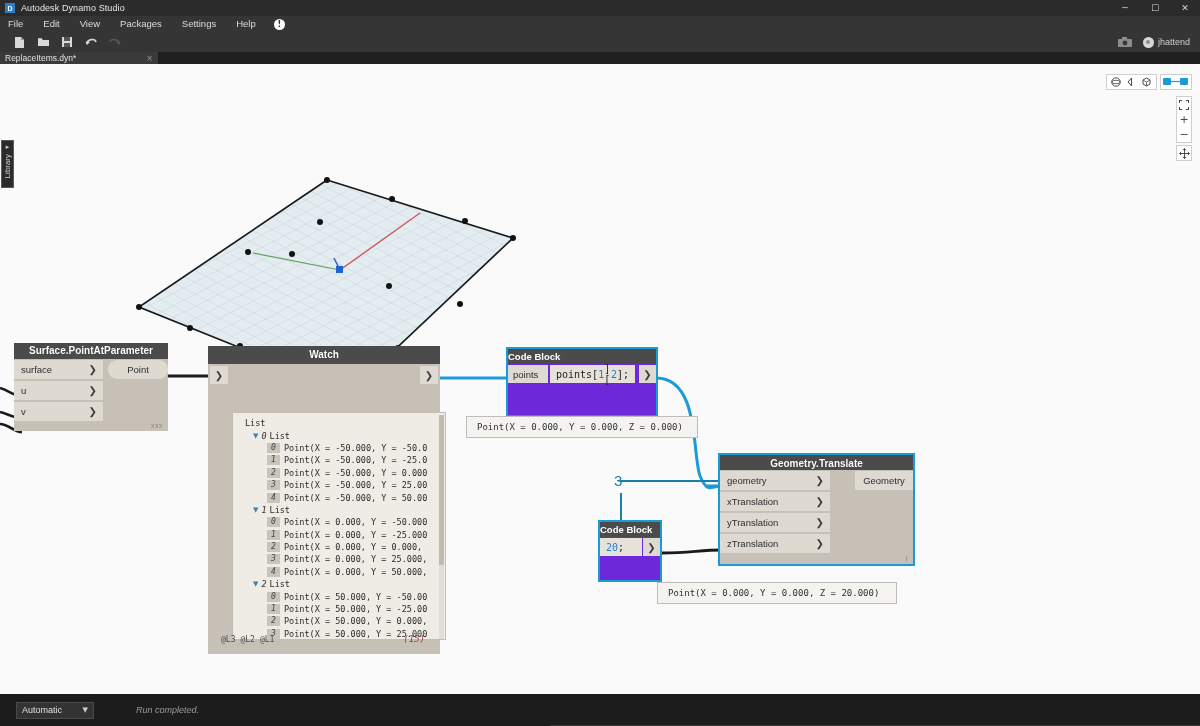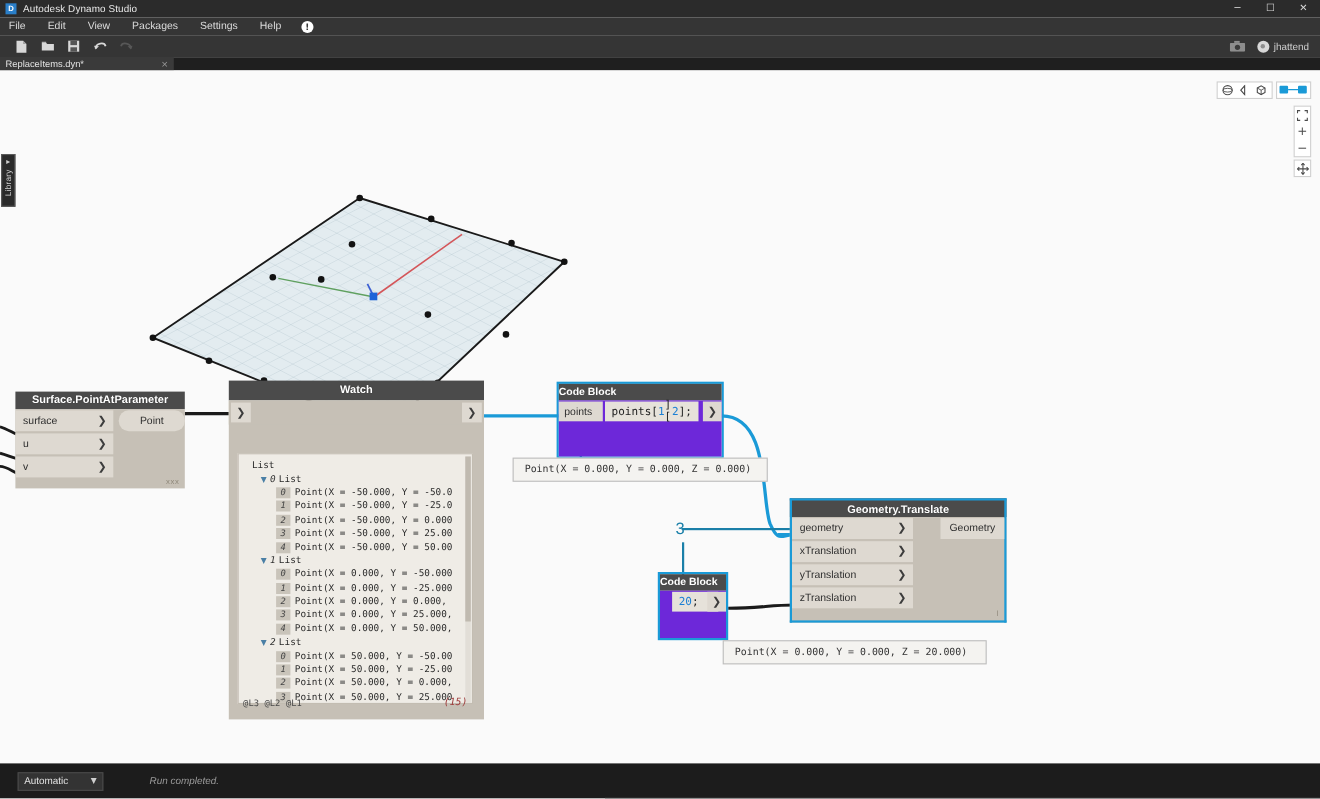--- a/index.html
+++ b/index.html
@@ -143,21 +143,21 @@
   }
 
   
   .watch-io { position: relative; height: 22px; background: #c6c0b6; }
   .watch-port {
     position: absolute; top: 2px; width: 18px; height: 18px; background: #ded9d1;
     font-size: 10px; color: #3c3c3c; display: flex; align-items: center; justify-content: center;
     font-family: "DejaVu Sans", sans-serif; font-weight: bold;
   }
   .watch-list {
-    position: absolute; left: 8px; top: 48px; width: 214px; height: 228px;
+    position: absolute; left: 24px; top: 48px; width: 214px; height: 228px;
     background: #efece6; border: 1px solid #c3bdb2;
     font-family: "DejaVu Sans Mono", monospace; font-size: 8.5px; color: #2a2a2a;
     overflow: hidden; padding: 4px 0 0 0;
   }
   .wl-row { height: 12.4px; white-space: nowrap; display: flex; align-items: center; }
   .wl-root { padding-left: 12px; font-style: normal; }
   .wl-sub { padding-left: 20px; display: flex; align-items: center; gap: 3px; }
   .wl-item { padding-left: 34px; display: flex; align-items: center; gap: 4px; }
   .caret { color: #4a7fa5; font-size: 7px; font-family: "DejaVu Sans", sans-serif; }
   .idxbadge {
@@ -414,21 +414,21 @@
       <path d="M707 422 C712 422, 716 422, 722 422" stroke="#1a9ad7" stroke-width="3" fill="none"></path>
     </svg>
 
     <div class="callout" style="left:521px; top:313px;">2</div>
     <div class="callout-line" style="left:527px; top:334px; width:2px; height:20px;"></div>
 
     <div class="callout" style="left:614px; top:408px;">3</div>
     <div class="callout-line" style="left:620px; top:429px; width:2px; height:32px;"></div>
     <div class="callout-line" style="left:620px; top:416px; width:104px; height:2px;"></div>
 
-    <div class="node" style="left:14px; top:292px; width:154px;">
+    <div class="node" style="left:14px; top:279px; width:154px;">
       <div class="node-header">Surface.PointAtParameter</div>
       <div class="node-body" style="height:72px;">
         <div class="port-row">
           <div class="in-port" style="width:89px;">
             <span>surface</span>
             <span class="chev">❯</span>
           </div>
           <div class="out-port" style="width:60px;border-radius:9px;">Point</div>
         </div>
         <div class="port-row">
@@ -559,21 +559,21 @@
       </div>
     </div>
 
     <div class="preview" style="left:466px; top:352px; width:232px; height:22px;">
       <span>Point(X = 0.000, Y = 0.000, Z = 0.000)</span>
     </div>
 
     <div class="cb-outline" style="left:598px; top:456px; width:64px; height:62px;">
       <div class="cb-header">Code Block</div>
       <div class="cb-body" style="height:43px;">
-        <div class="cb-code" style="left:0px; width:42px;margin-left:11px;">
+        <div class="cb-code" style="left:0px; width:42px;">
           <span class="num-blue">20</span>
             <span>;</span>
         </div>
         <div class="cb-outport">❯</div>
       </div>
     </div>
 
     <div class="node" style="left:718px; top:389px; width:197px;">
       <div class="node-header" style="height:17px; line-height:17px; border:2px solid #1a9ad7; border-bottom:none;">Geometry.Translate</div>
       <div class="node-body" style="height:96px; border:2px solid #1a9ad7; border-top:none;">

